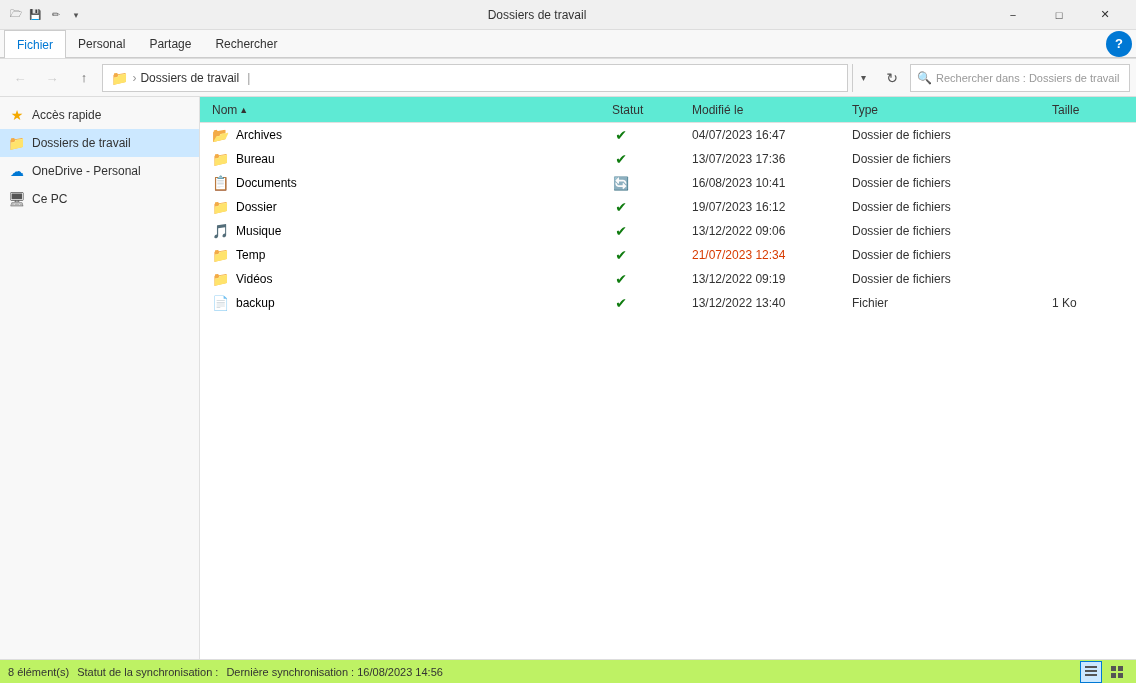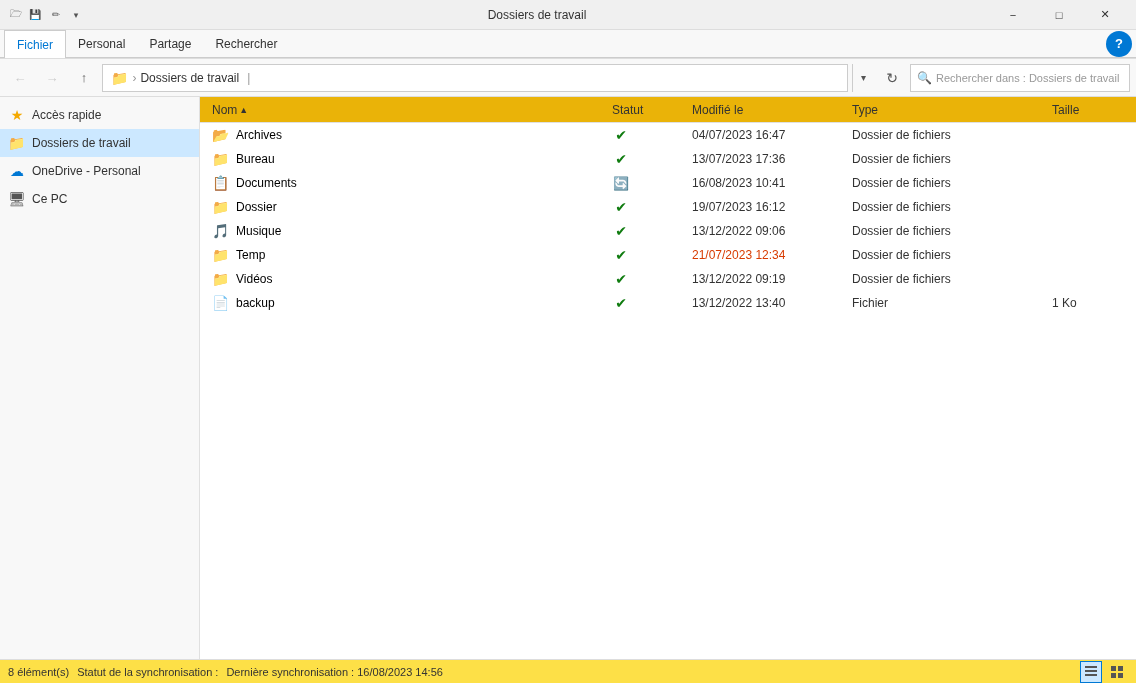--- a/index.html
+++ b/index.html
@@ -34,34 +34,34 @@
     .main { display: flex; flex: 1; overflow: hidden; }
 
     
     .sidebar { width: 200px; background: #f8f8f8; border-right: 1px solid #e0e0e0; padding: 4px 0; overflow-y: auto; }
     .sidebar-item { height: 28px; display: flex; align-items: center; padding: 0 8px; gap: 6px; cursor: pointer; font-size: 12px; color: #333; }
     .sidebar-item.active { background: #cce8ff; }
     .sidebar-icon { width: 18px; height: 18px; display: flex; align-items: center; justify-content: center; font-size: 14px; flex-shrink: 0; }
 
     
     .file-list { flex: 1; overflow-y: auto; }
-    .file-list-header { display: grid; grid-template-columns: 1fr 80px 160px 200px 80px; height: 26px; border-bottom: 1px solid #e0e0e0; background: #eab308; align-items: center; padding: 0 8px; }
+    .file-list-header { display: grid; grid-template-columns: 1fr 80px 160px 200px 80px; height: 26px; border-bottom: 1px solid #e0e0e0; background: #5eead4; align-items: center; padding: 0 8px; }
     .col-header { font-size: 12px; color: #333; cursor: pointer; display: flex; align-items: center; gap: 2px; padding: 0 4px; }
     .sort-arrow { font-size: 9px; }
     .file-row { display: grid; grid-template-columns: 1fr 80px 160px 200px 80px; height: 24px; align-items: center; padding: 0 8px; cursor: pointer; }
     .file-name-cell { display: flex; align-items: center; gap: 6px; font-size: 12px; padding: 0 4px; }
     .file-icon { width: 18px; height: 18px; display: flex; align-items: center; justify-content: center; font-size: 14px; flex-shrink: 0; }
     .cell { font-size: 12px; color: #333; padding: 0 4px; }
     .status-icon { width: 18px; height: 18px; display: flex; align-items: center; justify-content: center; }
     .status-green { color: #107c10; font-size: 14px; }
     .status-blue { color: #0078d4; font-size: 12px; }
     .date-orange { color: #d83b01; }
 
     
-    .status-bar { height: 24px; background: #fde047; border-top: 1px solid #ddd; display: flex; align-items: center; padding: 0 8px; gap: 8px; font-size: 11px; color: #333; }
+    .status-bar { height: 24px; background: #bef264; border-top: 1px solid #ddd; display: flex; align-items: center; padding: 0 8px; gap: 8px; font-size: 11px; color: #333; }
     .status-right { margin-left: auto; display: flex; gap: 4px; }
     .view-btn { width: 22px; height: 22px; display: flex; align-items: center; justify-content: center; cursor: pointer; border: 1px solid transparent; }
     .view-btn.active { border-color: #0078d4; background: #cce8ff; }
 
     
     .folder-yellow { color: #f4c430; }
     .folder-blue { color: #0078d4; }
     .folder-light { color: #fdd663; }
     .music-icon { color: #0078d4; }
   </style>

